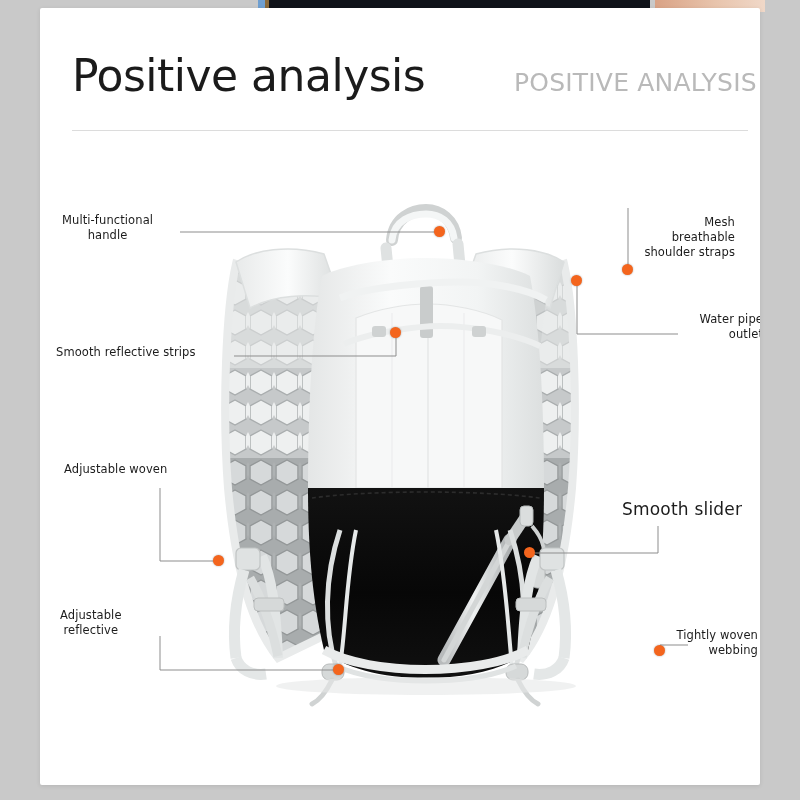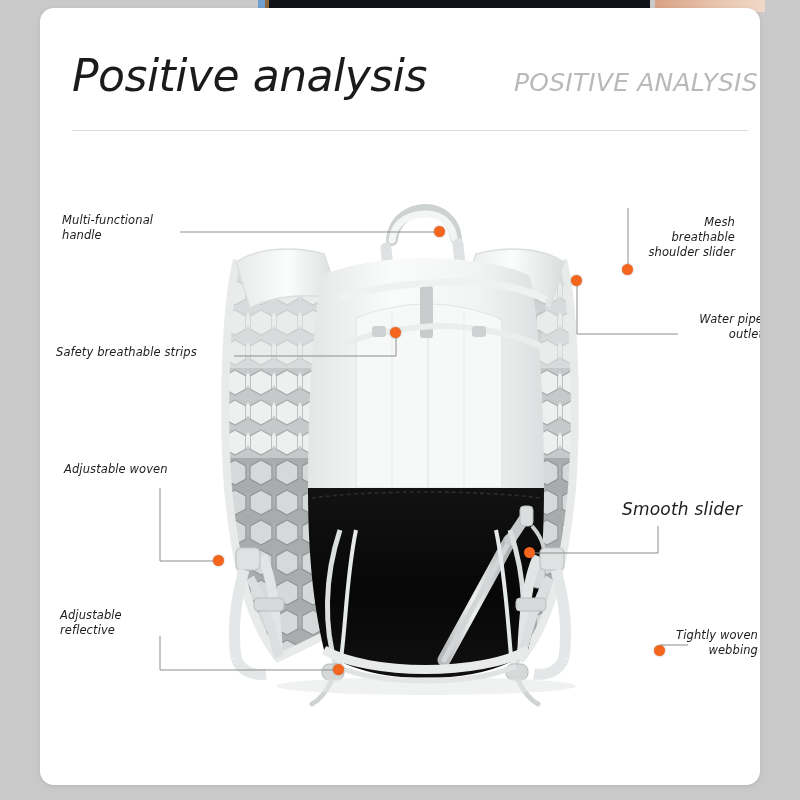--- a/index.html
+++ b/index.html
@@ -11,24 +11,23 @@
   }
   
   .prev-strip{position:absolute;left:0;top:0;width:800px;height:12px;background:#c9c9c9;overflow:hidden;}
   .prev-dark{position:absolute;left:265px;top:0;width:385px;height:12px;background:#10131a;}
   .prev-dark:after{content:"";position:absolute;left:0;top:0;width:4px;height:12px;background:#8a6a3a;}
   .prev-skin{position:absolute;left:655px;top:0;width:110px;height:12px;background:linear-gradient(90deg,#d9a285,#e8c4ac 55%,#f0d8c8);}
   .prev-blue{position:absolute;left:258px;top:0;width:7px;height:12px;background:#6f9fd0;}
 
   .card{
     position:absolute;left:40px;top:8px;width:720px;height:777px;
-    background:#ffffff;border-radius:14px;
+    background:#ffffff;border-radius:2px;
     box-shadow:0 1px 4px rgba(0,0,0,.10);
     overflow:hidden;
-    font-style:italic;
   }
 
   
   .header{position:absolute;left:32px;top:46px;width:680px;height:92px;}
   .title-main{
     position:absolute;left:0;top:0;
     font-size:44px;color:#1b1b1b;letter-spacing:-0.5px;
     font-weight:400;line-height:1;white-space:nowrap;
   }
   .title-sub{
@@ -38,21 +37,21 @@
   }
   .rule{position:absolute;left:32px;top:122px;width:676px;height:1px;background:#dcdcdc;}
 
   
   .stage{position:absolute;left:0;top:150px;width:720px;height:560px;}
 
   
   .vest{position:absolute;left:0;top:0;width:720px;height:560px;}
 
   
-  .lbl{position:absolute;color:#1c1c1c;font-size:11.5px;line-height:1.32;white-space:pre-line;letter-spacing:.1px;}
+  .lbl{position:absolute;color:#1c1c1c;font-size:11.5px;line-height:1.32;white-space:pre-line;letter-spacing:.1px;text-align:center;}
   .lbl.r{text-align:right;}
   .lbl-big{font-size:17px;letter-spacing:.2px;}
 
   .dot{
     position:absolute;width:11px;height:11px;border-radius:50%;
     background:#f4651d;box-shadow:0 0 2px rgba(0,0,0,.35);
   }
 </style>
 </head>
 <body>
@@ -239,30 +238,30 @@
   <div class="dot" style="left:173px;top:547px"></div>
   <div class="dot" style="left:293px;top:656px"></div>
   <div class="dot" style="left:582px;top:256px"></div>
   <div class="dot" style="left:531px;top:267px"></div>
   <div class="dot" style="left:484px;top:539px"></div>
   <div class="dot" style="left:614px;top:637px"></div>
 
   <div class="lbl" style="left:22px;top:205px">Multi-functional
 handle</div>
 
-  <div class="lbl" style="left:16px;top:337px">Safety breathable strips</div>
+  <div class="lbl" style="left:16px;top:337px">Smooth reflective strips</div>
 
   <div class="lbl" style="left:24px;top:454px">Adjustable woven</div>
 
   <div class="lbl" style="left:20px;top:600px">Adjustable
 reflective</div>
 
   <div class="lbl r" style="left:515px;width:180px;top:207px">Mesh
 breathable
-shoulder slider</div>
+shoulder straps</div>
 
   <div class="lbl r" style="left:543px;width:180px;top:304px">Water pipe
 outlet</div>
 
   <div class="lbl lbl-big" style="left:582px;top:490px">Smooth slider</div>
 
   <div class="lbl r" style="left:538px;width:180px;top:620px">Tightly woven
 webbing</div>
 
 </div>

